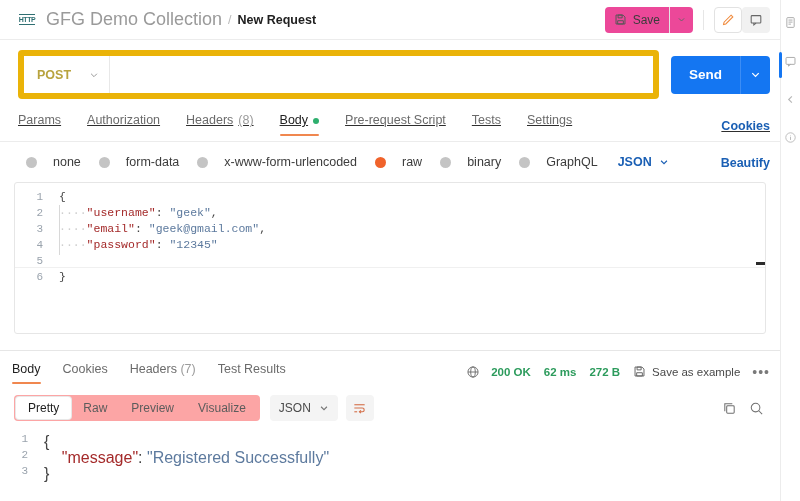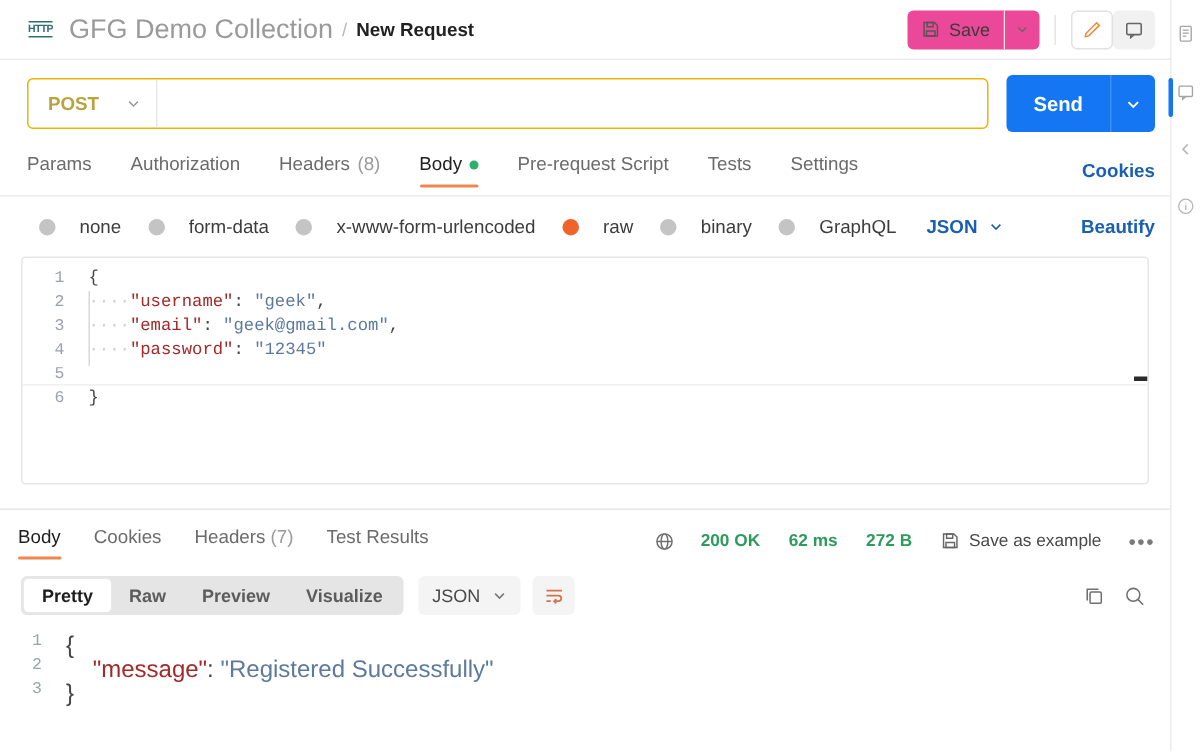--- a/index.html
+++ b/index.html
@@ -50,21 +50,21 @@
   .sq-btn {
     width: 28px; height: 26px; display: flex; align-items: center; justify-content: center;
     border-radius: 4px; cursor: pointer;
   }
   .sq-btn.active { background: #fff; border: 1px solid #e2e2e2; }
   .sq-btn.grey { background: #f1f1f1; }
 
   
   .urlrow { display: flex; align-items: center; padding: 10px 10px 10px 18px; gap: 12px; }
   .url-box {
-    flex: 1; height: 34px; border: 1px solid #eab308; border-radius: 4px;
+    flex: 1; height: 49px; border: 6px solid #eab308; border-radius: 4px;
     display: flex; align-items: center; background: #fff;
   }
   .method {
     display: flex; align-items: center; gap: 18px; padding: 0 10px 0 13px;
     height: 100%; border-right: 1px solid #e8e8e8; cursor: pointer;
   }
   .method-label { font-size: 12.5px; color: #b8a33e; font-weight: 600; }
   .url-input {
     flex: 1; border: none; outline: none; font-size: 12.5px; color: #2b2b2b;
     padding: 0 12px; background: transparent;
@@ -79,21 +79,21 @@
     color: #ffffff; font-size: 13.5px; font-weight: 700; cursor: pointer;
   }
   .send-caret {
     width: 30px; height: 38px; display: flex; align-items: center; justify-content: center;
     border-left: 1px solid #3c8df5; cursor: pointer;
   }
 
   
   .reqtabs {
     display: flex; align-items: center; padding: 0 10px 0 18px;
-    height: 32px; position: relative;
+    height: 32px; position: relative; text-decoration: underline;
   }
   .tab {
     font-size: 12.5px; color: #6b6b6b; padding: 0 0 9px 0; margin-right: 26px;
     cursor: pointer; position: relative; display: flex; align-items: center; gap: 5px;
     line-height: 1;
   }
   .tab.active { color: #212121; }
   .tab.active:after {
     content: ""; position: absolute; left: 0; right: 0; bottom: 0;
     height: 2px; background: #f0874f; border-radius: 1px;
@@ -153,31 +153,31 @@
   .rtab {
     font-size: 12.5px; color: #6b6b6b; margin-right: 22px; padding-bottom: 8px;
     cursor: pointer; position: relative; line-height: 1;
   }
   .rtab.active { color: #1e1e1e; }
   .rtab.active:after {
     content: ""; position: absolute; left: 0; right: 0; bottom: 0; height: 2px;
     background: #f0874f; border-radius: 1px;
   }
   .rtab .count { color: #9b9b9b; }
-  .status-group { margin-left: auto; display: flex; align-items: center; gap: 8px; padding-bottom: 4px; }
+  .status-group { margin-left: auto; display: flex; align-items: center; gap: 2px; padding-bottom: 4px; }
   .status-item { font-size: 11.5px; color: #2c9b5c; margin-right: 11px; font-weight: 600; }
   .save-example {
     display: flex; align-items: center; gap: 6px; font-size: 11.5px;
     color: #494949; cursor: pointer; margin-right: 10px;
   }
   .dots-btn { font-size: 14px; color: #7a7a7a; cursor: pointer; letter-spacing: 1px; line-height: 8px; }
 
   
   .resp-toolbar { display: flex; align-items: center; padding: 6px 10px 6px 14px; gap: 0; }
-  .seg-group { display: flex; align-items: center; background: #e5e5e5; border-radius: 4px; height: 26px; padding: 2px; font-weight: bold; }
+  .seg-group { display: flex; align-items: center; background: #fca5a5; border-radius: 4px; height: 26px; padding: 2px; }
   .seg {
     padding: 0 12px; height: 22px; display: flex; align-items: center;
     font-size: 12px; color: #5c5c5c; border-radius: 3px; cursor: pointer;
   }
   .seg.active { background: #fff; color: #1e1e1e; box-shadow: 0 0 0 1px #e8e8e8; }
   .resp-json {
     display: flex; align-items: center; gap: 8px; margin-left: 10px;
     background: #f4f4f4; border-radius: 4px; height: 26px; padding: 0 9px; cursor: pointer;
   }
   .resp-json .jl { font-size: 12px; color: #4a4a4a; }

